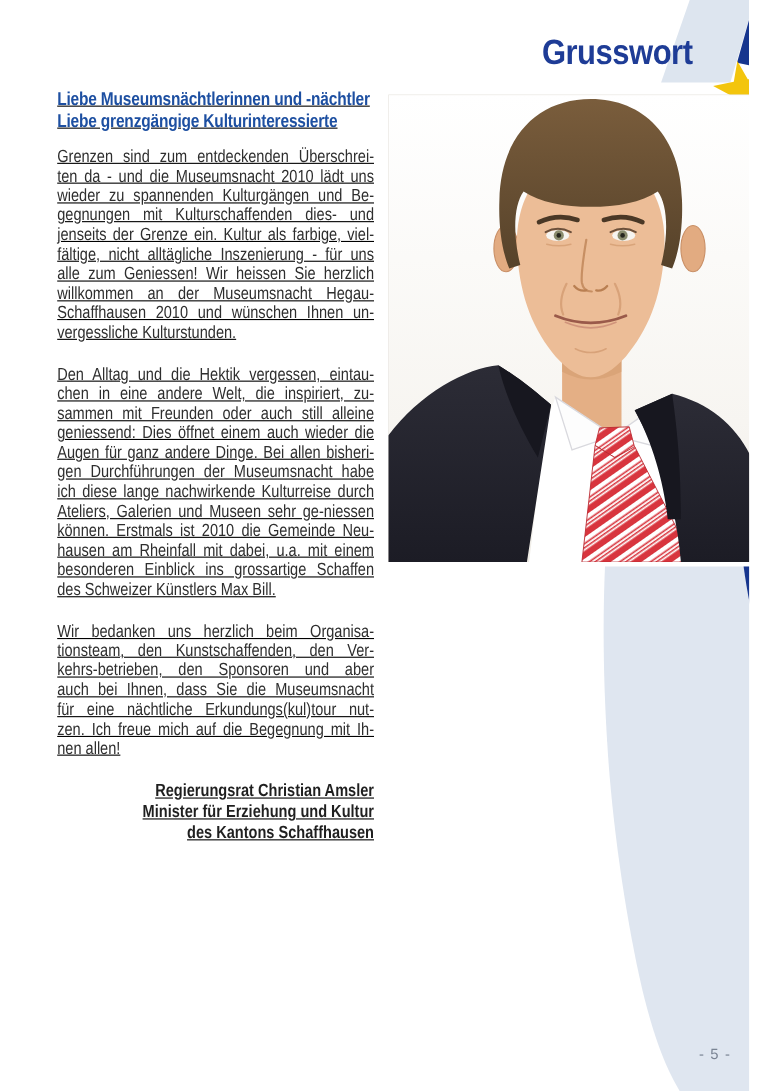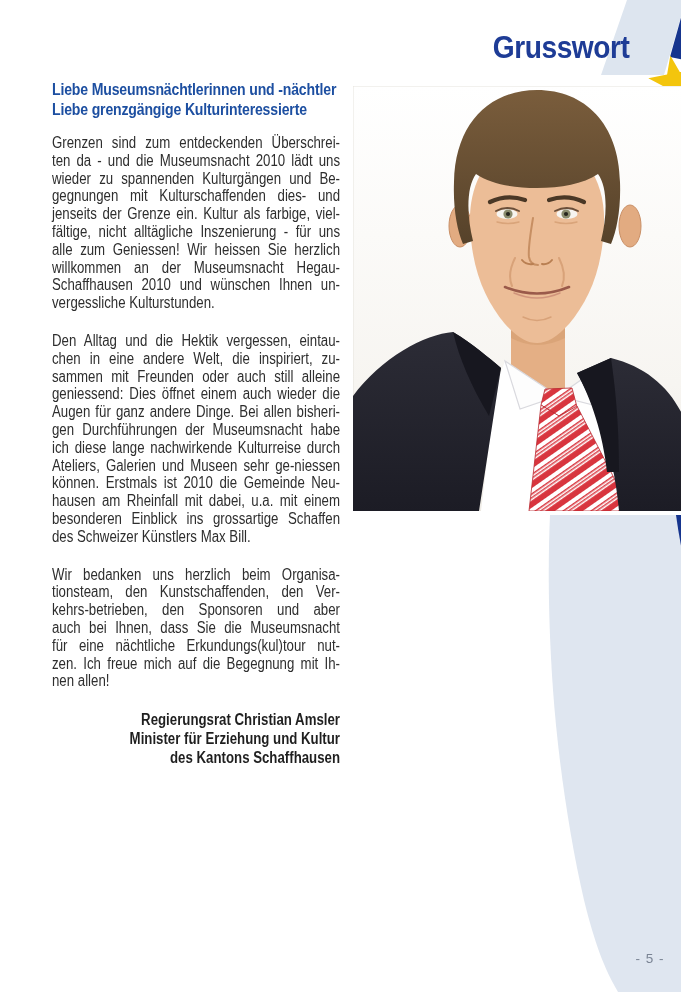--- a/index.html
+++ b/index.html
@@ -13,21 +13,21 @@
   #bottom-decor{top:0;left:0;z-index:0;}
   .page-title{
     position:absolute;top:29px;right:51px;margin:0;z-index:3;
     font-size:32px;font-weight:bold;color:#1e3c96;letter-spacing:-0.5px;
     transform:scaleX(0.88);transform-origin:100% 0;white-space:nowrap;
   }
   .photo{
     position:absolute;left:353px;top:86px;width:336px;height:425px;z-index:1;
   }
   .text-col{
-    position:absolute;left:52px;top:80px;width:288px;z-index:2;
+    position:absolute;left:52px;top:80px;width:288px;z-index:2;text-decoration:underline;
   }
   .text-inner{
     width:348px;transform:scaleX(0.8276);transform-origin:0 0;
   }
   .salutation{
     color:#1d4fa1;font-weight:bold;font-size:17px;line-height:19.5px;
     letter-spacing:-0.2px;margin:0 0 15px 0;
   }
   .para{
     font-size:16px;line-height:17.8px;color:#2e2e2e;margin:0 0 20px 0;

